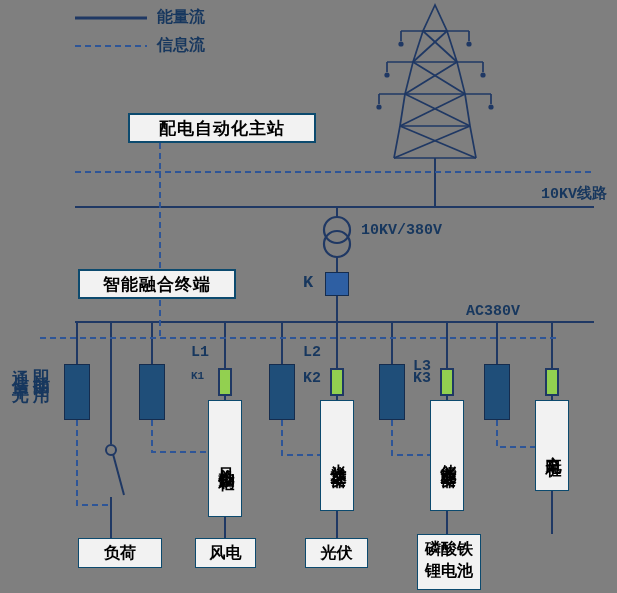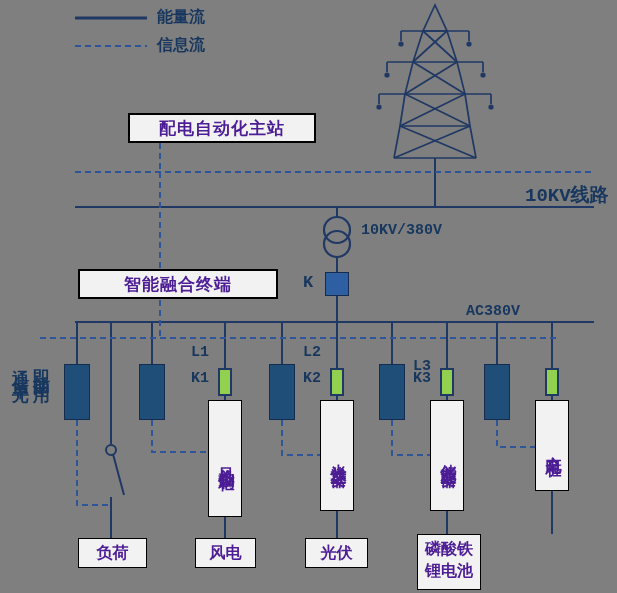--- a/index.html
+++ b/index.html
@@ -1,20 +1,20 @@
 <!DOCTYPE html>
 <html><head>
 <meta charset="utf-8">
 <style>
   html,body{margin:0;padding:0;background:#7f7f7f}
   .stage{position:relative;width:617px;height:593px;background:#7f7f7f;
          font-family:Liberation Mono, monospace;overflow:hidden}
   svg.wires{position:absolute;left:0;top:0}
   .lbl{position:absolute;color:#17375e;font-weight:bold;white-space:nowrap;line-height:1}
-  .box{position:absolute;background:#f2f2f2;border:2px solid #000000;color:#4c1d95;
+  .box{position:absolute;background:#f2f2f2;border:2px solid #0c4a6e;color:#000000;
        font-weight:bold;display:flex;align-items:center;justify-content:center;
        box-sizing:border-box;text-align:center}
   .thin{border-width:1.5px}
   .pre{white-space:pre-line;line-height:1.35}
   .vtext{writing-mode:vertical-lr;text-orientation:upright;letter-spacing:2px}
   .comm{position:absolute;width:26px;height:56px;background:#1f4e79;border:1px solid #152c4e;box-sizing:border-box}
   .green{position:absolute;width:14px;height:28px;background:#92d050;border:2px solid #1f3864;box-sizing:border-box}
   .ksq{position:absolute;width:24px;height:24px;background:#2e5fa3;border:1px solid #152c4e;box-sizing:border-box}
   .vcol{position:absolute;writing-mode:vertical-lr;text-orientation:upright;color:#17375e;
         font-weight:bold;letter-spacing:6px;font-size:17px;line-height:1}
@@ -111,56 +111,56 @@
       <polyline points="392,420 392,455 430,455"></polyline>
       <polyline points="497,420 497,447 535,447"></polyline>
     </g>
   </svg>
 
   <div class="lbl" style="left:157px;top:10px;font-size:16px">能量流</div>
   <div class="lbl" style="left:157px;top:38px;font-size:16px">信息流</div>
 
   <div class="box" style="left:128px;top:113px;width:188px;height:30px;font-size:17px;letter-spacing:1px">配电自动化主站</div>
 
-  <div class="lbl" style="left:525px;top:187px;font-size:19px">10KV线路</div>
+  <div class="lbl" style="left:541px;top:187px;font-size:15px">10KV线路</div>
 
   <div class="lbl" style="left:361px;top:223px;font-size:15px">10KV/380V</div>
 
-  <div class="box" style="left:78px;top:269px;width:200px;height:30px;font-size:17px;letter-spacing:1px">智能融合终端</div>
+  <div class="box" style="left:78px;top:269px;width:158px;height:30px;font-size:17px;letter-spacing:1px">智能融合终端</div>
 
   <div class="lbl" style="left:303px;top:274px;font-size:17px">K</div>
   <div class="ksq" style="left:325px;top:272px"></div>
 
   <div class="lbl" style="left:466px;top:304px;font-size:15px">AC380V</div>
 
   <div class="vcol" style="left:11px;top:356px">通信单元</div>
   <div class="vcol" style="left:32px;top:356px">即插即用</div>
 
   <div class="comm" style="left:64px;top:364px"></div>
   <div class="comm" style="left:139px;top:364px"></div>
   <div class="comm" style="left:269px;top:364px"></div>
   <div class="comm" style="left:379px;top:364px"></div>
   <div class="comm" style="left:484px;top:364px"></div>
 
   <div class="lbl" style="left:191px;top:345px;font-size:15px">L1</div>
-  <div class="lbl" style="left:191px;top:371px;font-size:15px">K1</div>
+  <div class="lbl" style="left:191px;top:371px;font-size:11px">K1</div>
   <div class="lbl" style="left:303px;top:345px;font-size:15px">L2</div>
   <div class="lbl" style="left:303px;top:371px;font-size:15px">K2</div>
   <div class="lbl" style="left:413px;top:359px;font-size:15px">L3</div>
   <div class="lbl" style="left:413px;top:371px;font-size:15px">K3</div>
 
   <div class="green" style="left:218px;top:368px"></div>
   <div class="green" style="left:330px;top:368px"></div>
   <div class="green" style="left:440px;top:368px"></div>
   <div class="green" style="left:545px;top:368px"></div>
 
   <div class="box thin vtext" style="left:208px;top:400px;width:34px;height:117px;font-size:16px">风机控制柜</div>
   <div class="box thin vtext" style="left:320px;top:400px;width:34px;height:111px;font-size:16px">光伏逆变器</div>
   <div class="box thin vtext" style="left:430px;top:400px;width:34px;height:111px;font-size:16px">储能逆变器</div>
   <div class="box thin vtext" style="left:535px;top:400px;width:34px;height:91px;font-size:16px">充电桩</div>
 
-  <div class="box thin" style="left:78px;top:538px;width:69px;height:30px;font-size:16px">负荷</div>
+  <div class="box thin" style="left:78px;top:538px;width:84px;height:30px;font-size:16px">负荷</div>
   <div class="box thin" style="left:305px;top:538px;width:63px;height:30px;font-size:16px">光伏</div>
   <div class="box thin" style="left:195px;top:538px;width:61px;height:30px;font-size:16px">风电</div>
   <div class="box thin pre" style="left:417px;top:534px;width:64px;height:56px;font-size:16px">磷酸铁
 锂电池</div>
 
 </div>
 
 </body></html>

